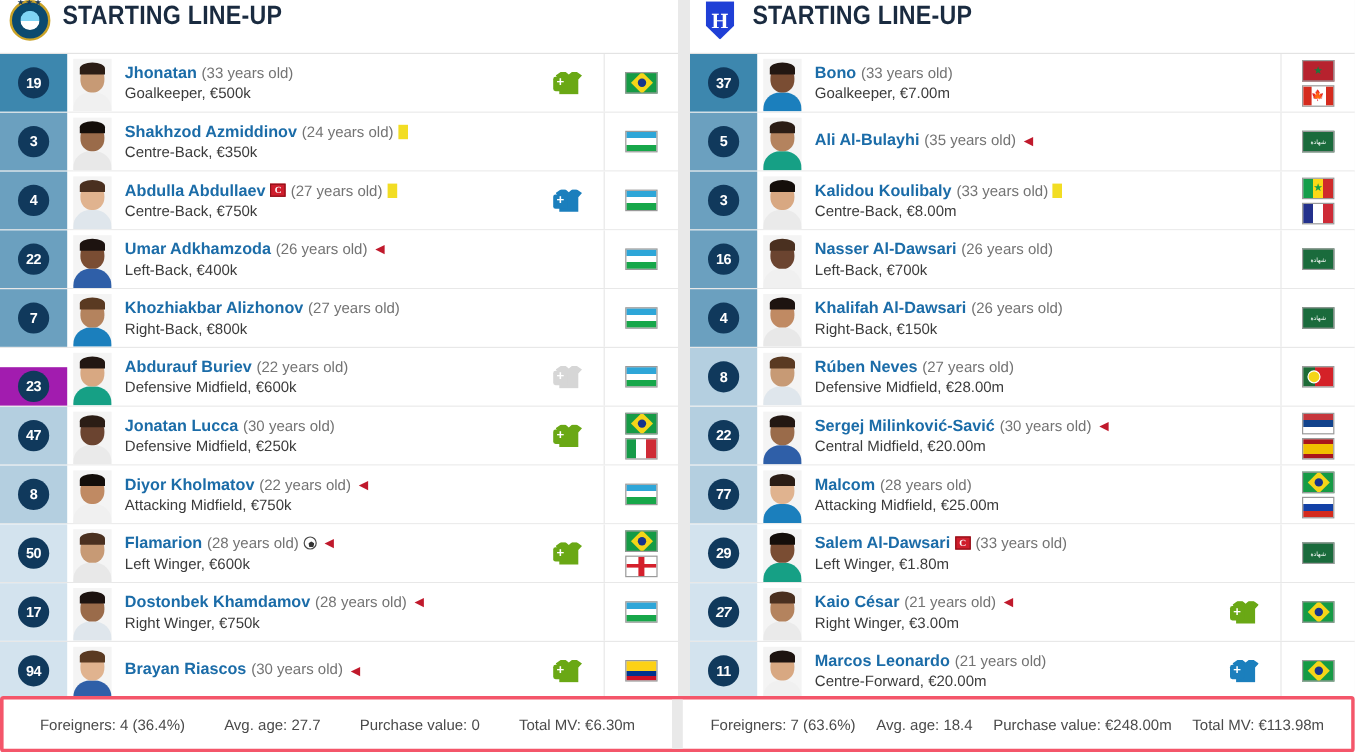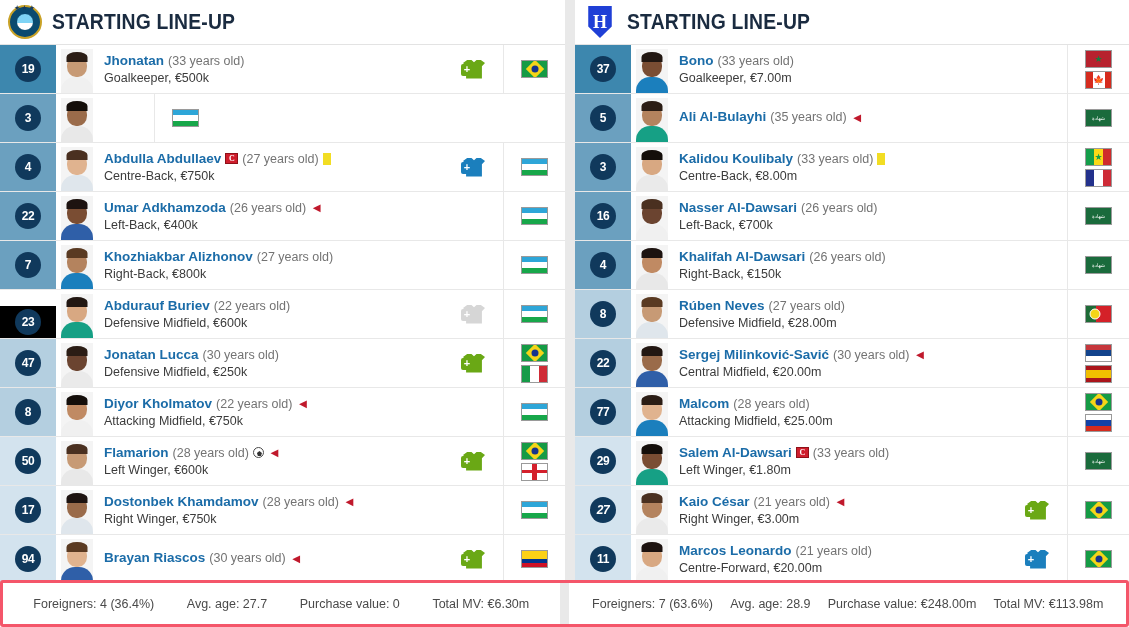--- a/index.html
+++ b/index.html
@@ -10,21 +10,21 @@
     overflow: hidden;
   }
   .page { position: relative; width: 1129px; height: 627px; display: flex; }
 
   .column { width: 565px; height: 627px; background: #ffffff; position: relative; }
   .column.right { width: 564px; margin-left: 0; border-left: 10px solid #e9e9e9; }
 
   
   .lineup-header {
     height: 45px; background: #ffffff;
-    display: flex; align-items: center;
+    display: flex; align-items: flex-start;
     padding-left: 8px;
     border-bottom: 1px solid #e3e3e3;
   }
   .crest { width: 34px; height: 34px; flex: 0 0 34px; position: relative; margin-right: 10px; }
 
   
   .crest-pk { border-radius: 50%; background: #0b4a6f; border: 2px solid #c9a227;
               display:flex; align-items:center; justify-content:center; }
   .crest-pk .inner { width: 18px; height: 18px; border-radius: 50%;
                      background: linear-gradient(#7fd4f5 55%, #ffffff 55%); border: 1px solid #0b4a6f; }
@@ -213,20 +213,28 @@
           <div class="num-cell" style="background: rgb(107, 160, 191);">
             <div class="num-badge">3</div>
           </div>
           <div class="photo-cell">
             <div class="photo">
               <div class="body" style="background:#e8e8e8"></div>
               <div class="head" style="background:#9a6b4a"></div>
               <div class="hair" style="background:#140e0a"></div>
             </div>
           </div>
+          <div class="info-cell">
+            <div class="pname-line">
+              <a class="pname">Shakhzod Azmiddinov</a>
+              <span class="page-txt">(24 years old)</span>
+              <span class="badge-card"></span>
+            </div>
+            <div class="pos-line">Centre-Back, €350k</div>
+          </div>
           <div class="sub-cell"></div>
           <div class="flag-cell">
             <div class="flag f-uz"></div>
           </div>
         </div>
         <div class="prow">
           <div class="num-cell" style="background: rgb(107, 160, 191);">
             <div class="num-badge">4</div>
           </div>
           <div class="photo-cell">
@@ -296,21 +304,21 @@
               <span class="page-txt">(27 years old)</span>
             </div>
             <div class="pos-line">Right-Back, €800k</div>
           </div>
           <div class="sub-cell"></div>
           <div class="flag-cell">
             <div class="flag f-uz"></div>
           </div>
         </div>
         <div class="prow">
-          <div class="num-cell" style="background: #000000; margin-top: 16px;">
+          <div class="num-cell" style="background: #a21caf; margin-top: 16px;">
             <div class="num-badge">23</div>
           </div>
           <div class="photo-cell">
             <div class="photo">
               <div class="body" style="background:#16a085"></div>
               <div class="head" style="background:#d8a882"></div>
               <div class="hair" style="background:#221712"></div>
             </div>
           </div>
           <div class="info-cell">
@@ -754,19 +762,19 @@
   <div class="footer-wrap">
     <div class="footer-half left">
       <span class="fstat">Foreigners: 4 (36.4%)</span>
       <span class="fstat">Avg. age: 27.7</span>
       <span class="fstat">Purchase value: 0</span>
       <span class="fstat">Total MV: €6.30m</span>
     </div>
     <div class="footer-divider"></div>
     <div class="footer-half right">
       <span class="fstat">Foreigners: 7 (63.6%)</span>
-      <span class="fstat">Avg. age: 28.9</span>
+      <span class="fstat">Avg. age: 18.4</span>
       <span class="fstat">Purchase value: €248.00m</span>
       <span class="fstat">Total MV: €113.98m</span>
     </div>
   </div>
 
 </div>
 
 </body></html>

